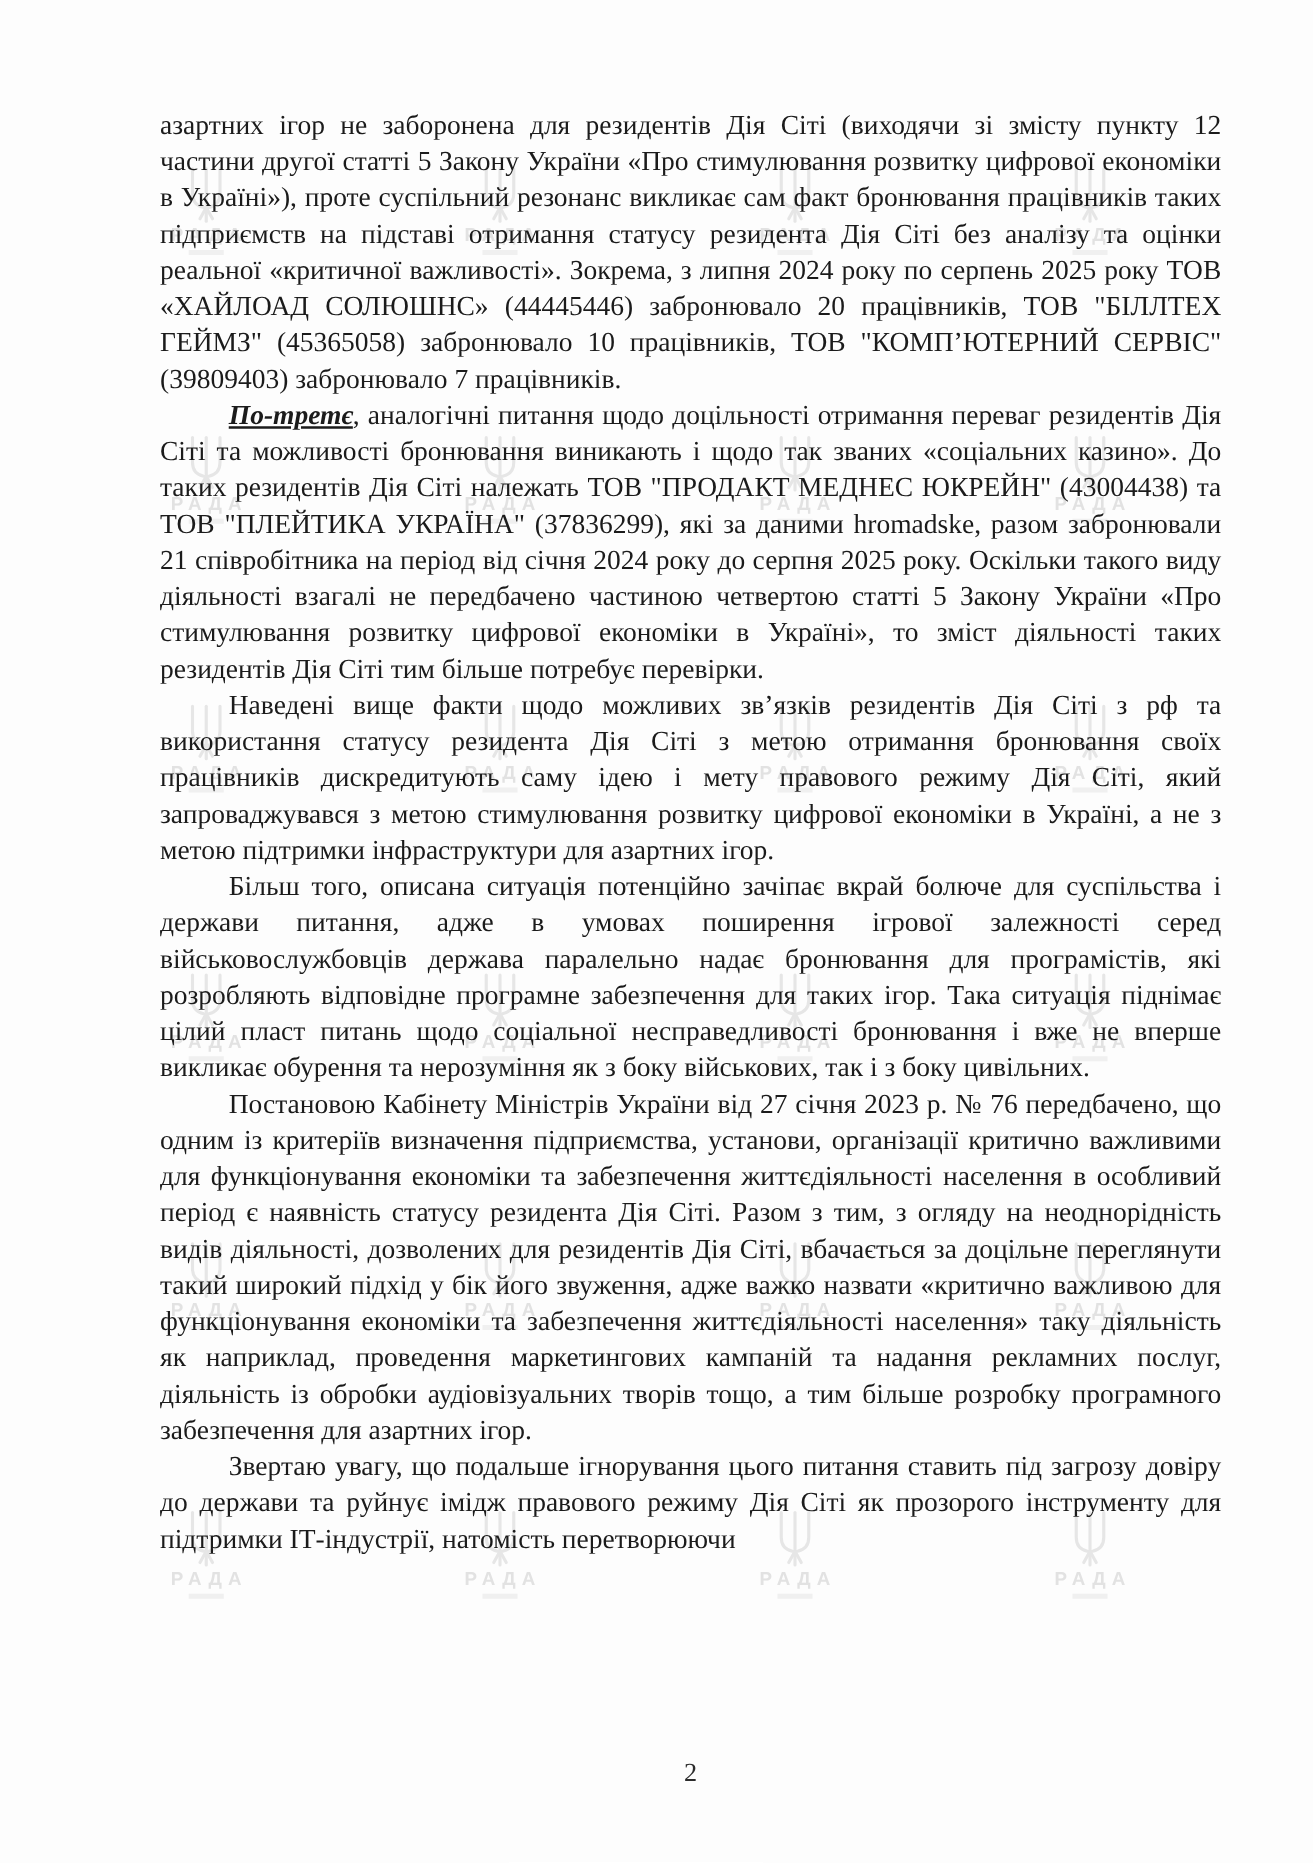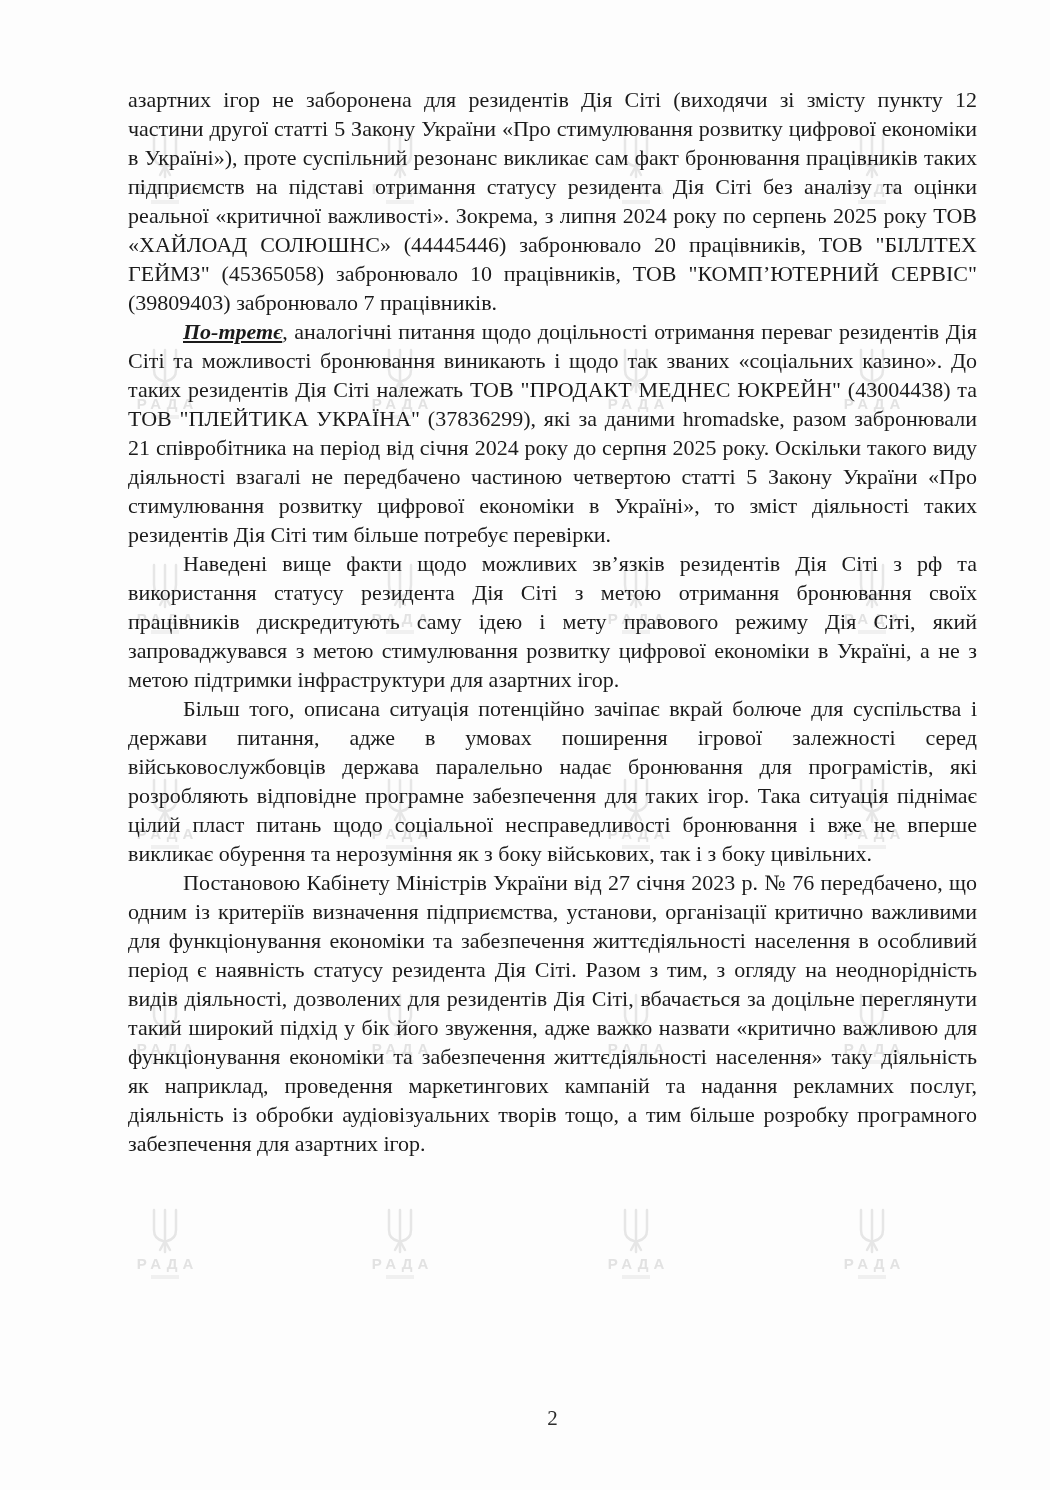--- a/index.html
+++ b/index.html
@@ -414,15 +414,16 @@
         <div class="wm-text">РАДА</div>
         <div class="wm-sub"></div>
       </div>
     </div>
   <div class="content" id="doc-body">
       <p class="para"><span class="run-n">азартних ігор не заборонена для резидентів Дія Сіті (виходячи зі змісту пункту 12 частини другої статті 5 Закону України «Про стимулювання розвитку цифрової економіки в Україні»), проте суспільний резонанс викликає сам факт бронювання працівників таких підприємств на підставі отримання статусу резидента Дія Сіті без аналізу та оцінки реальної «критичної важливості». Зокрема, з липня 2024 року по серпень 2025 року ТОВ «ХАЙЛОАД СОЛЮШНС» (44445446) забронювало 20 працівників, ТОВ "БІЛЛТЕХ ГЕЙМЗ" (45365058) забронювало 10 працівників, ТОВ "КОМП’ЮТЕРНИЙ СЕРВІС" (39809403) забронювало 7 працівників.</span></p>
       <p class="para indent"><span class="run-biu">По-третє</span><span class="run-n">, аналогічні питання щодо доцільності отримання переваг резидентів Дія Сіті та можливості бронювання виникають і щодо так званих «соціальних казино». До таких резидентів Дія Сіті належать ТОВ "ПРОДАКТ МЕДНЕС ЮКРЕЙН" (43004438) та ТОВ "ПЛЕЙТИКА УКРАЇНА" (37836299), які за даними hromadske, разом забронювали 21 співробітника на період від січня 2024 року до серпня 2025 року. Оскільки такого виду діяльності взагалі не передбачено частиною четвертою статті 5 Закону України «Про стимулювання розвитку цифрової економіки в Україні», то зміст діяльності таких резидентів Дія Сіті тим більше потребує перевірки.</span></p>
       <p class="para indent"><span class="run-n">Наведені вище факти щодо можливих зв’язків резидентів Дія Сіті з рф та використання статусу резидента Дія Сіті з метою отримання бронювання своїх працівників дискредитують саму ідею і мету правового режиму Дія Сіті, який запроваджувався з метою стимулювання розвитку цифрової економіки в Україні, а не з метою підтримки інфраструктури для азартних ігор.</span></p>
       <p class="para indent"><span class="run-n">Більш того, описана ситуація потенційно зачіпає вкрай болюче для суспільства і держави питання, адже в умовах поширення ігрової залежності серед військовослужбовців держава паралельно надає бронювання для програмістів, які розробляють відповідне програмне забезпечення для таких ігор. Така ситуація піднімає цілий пласт питань щодо соціальної несправедливості бронювання і вже не вперше викликає обурення та нерозуміння як з боку військових, так і з боку цивільних.</span></p>
       <p class="para indent"><span class="run-n">Постановою Кабінету Міністрів України від 27 січня 2023 р. № 76 передбачено, що одним із критеріїв визначення підприємства, установи, організації критично важливими для функціонування економіки та забезпечення життєдіяльності населення в особливий період є наявність статусу резидента Дія Сіті. Разом з тим, з огляду на неоднорідність видів діяльності, дозволених для резидентів Дія Сіті, вбачається за доцільне переглянути такий широкий підхід у бік його звуження, адже важко назвати </span><span class="run-i">«критично важливою для функціонування економіки та забезпечення життєдіяльності населення»</span><span class="run-n"> таку діяльність як наприклад, проведення маркетингових кампаній та надання рекламних послуг, діяльність із обробки аудіовізуальних творів тощо, а тим більше розробку програмного забезпечення для азартних ігор.</span></p>
+      <p class="para indent"><span class="run-n">Звертаю увагу, що подальше ігнорування цього питання ставить під загрозу довіру до держави та руйнує імідж правового режиму Дія Сіті як прозорого інструменту для підтримки ІТ-індустрії, натомість перетворюючи</span></p>
     </div>
   <div class="page-number">2</div>
 </div>
 
 </body></html>

